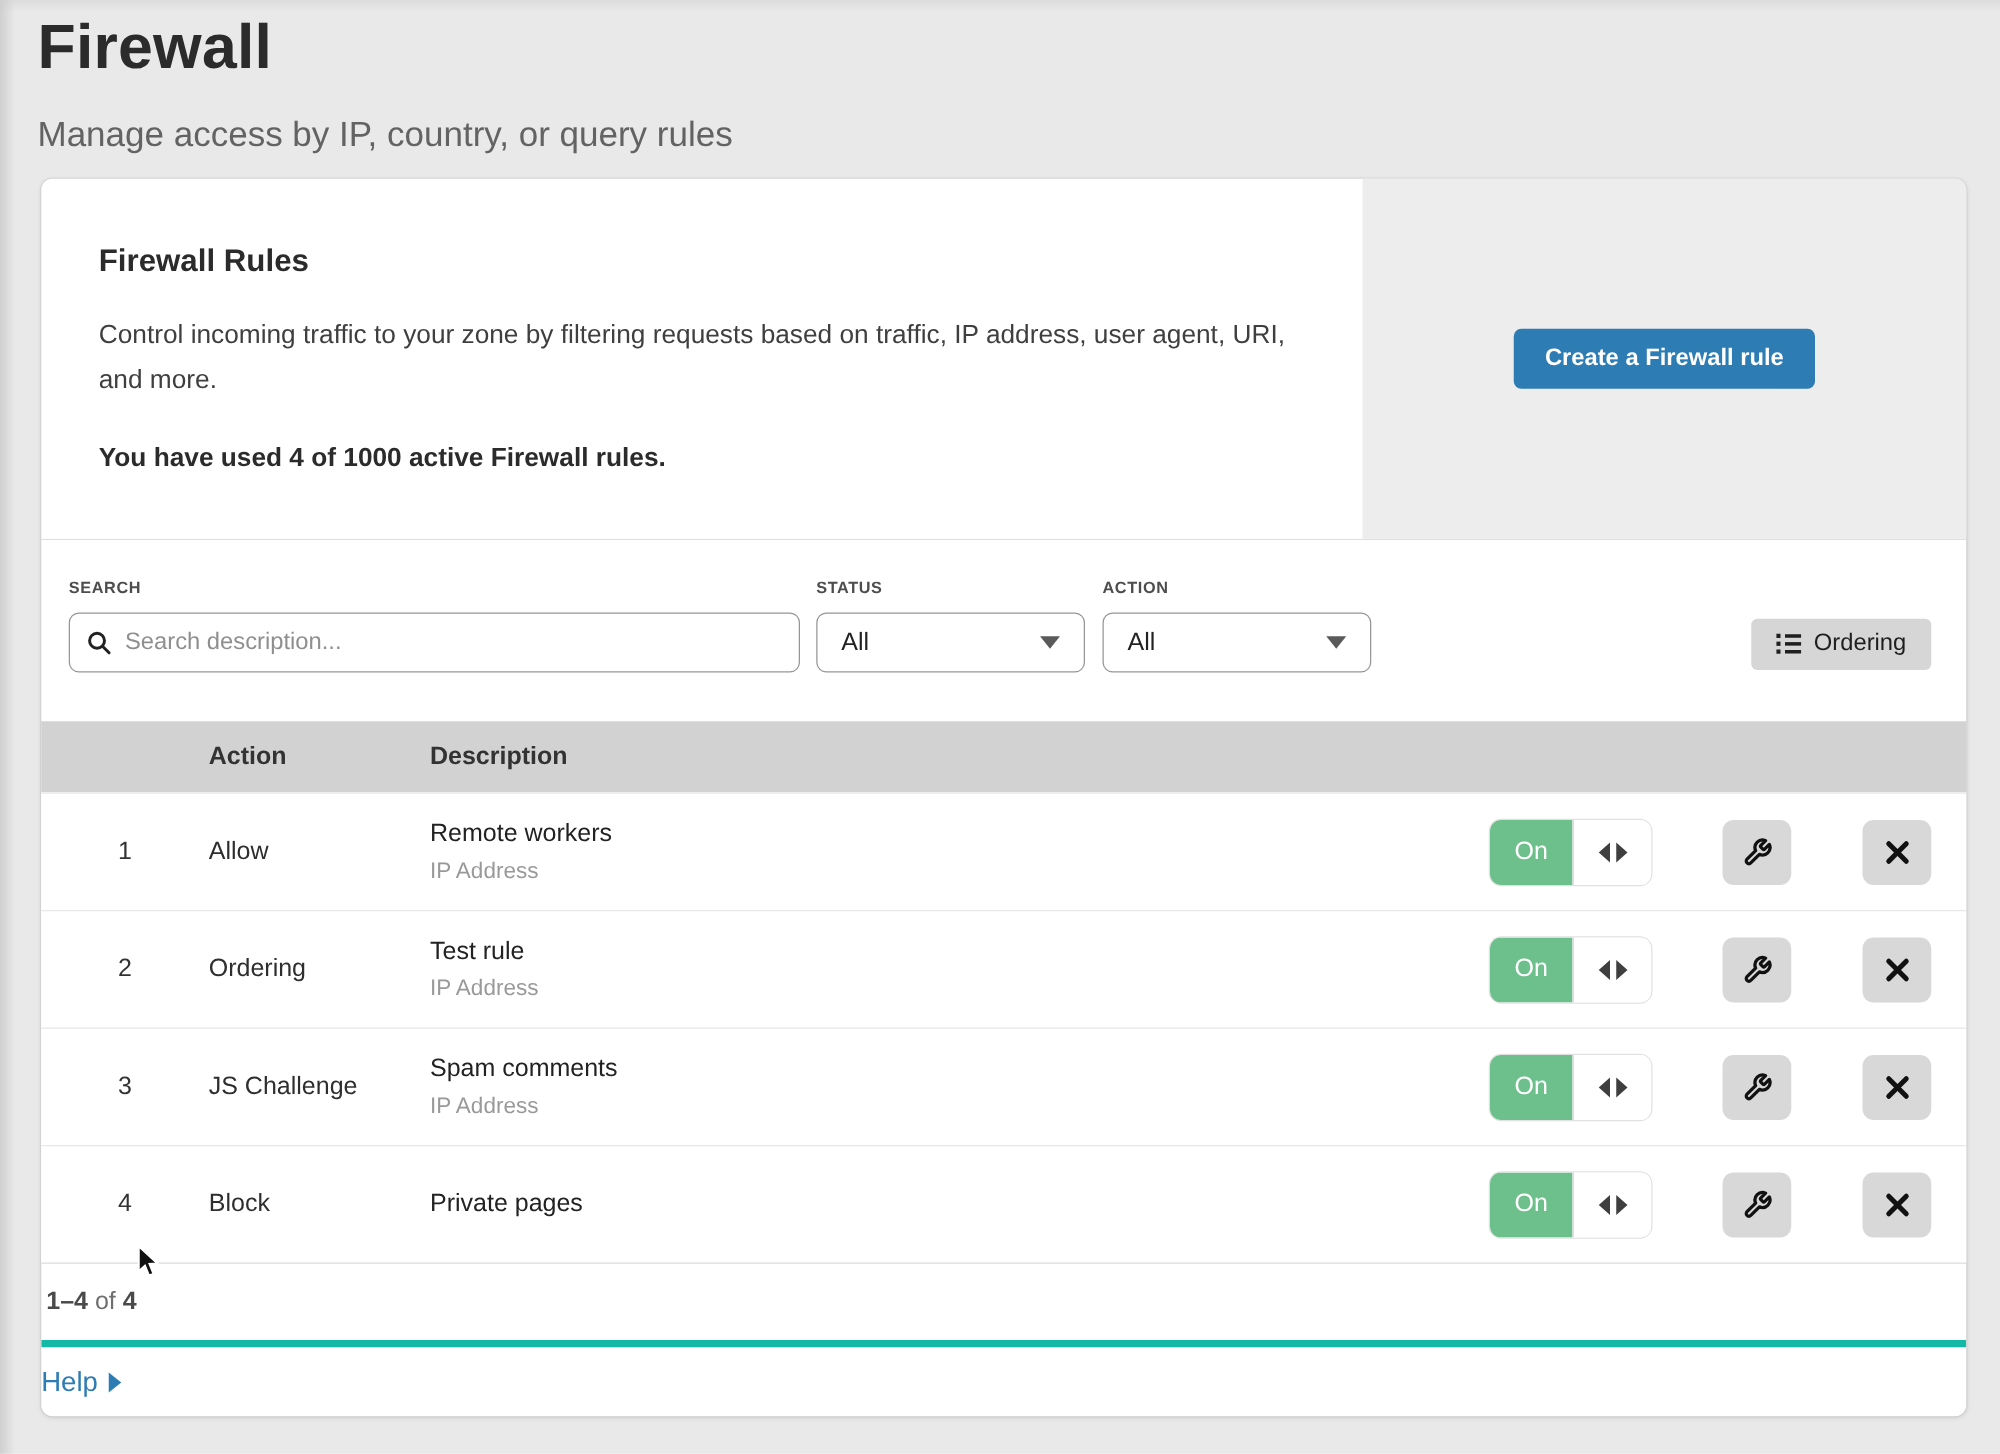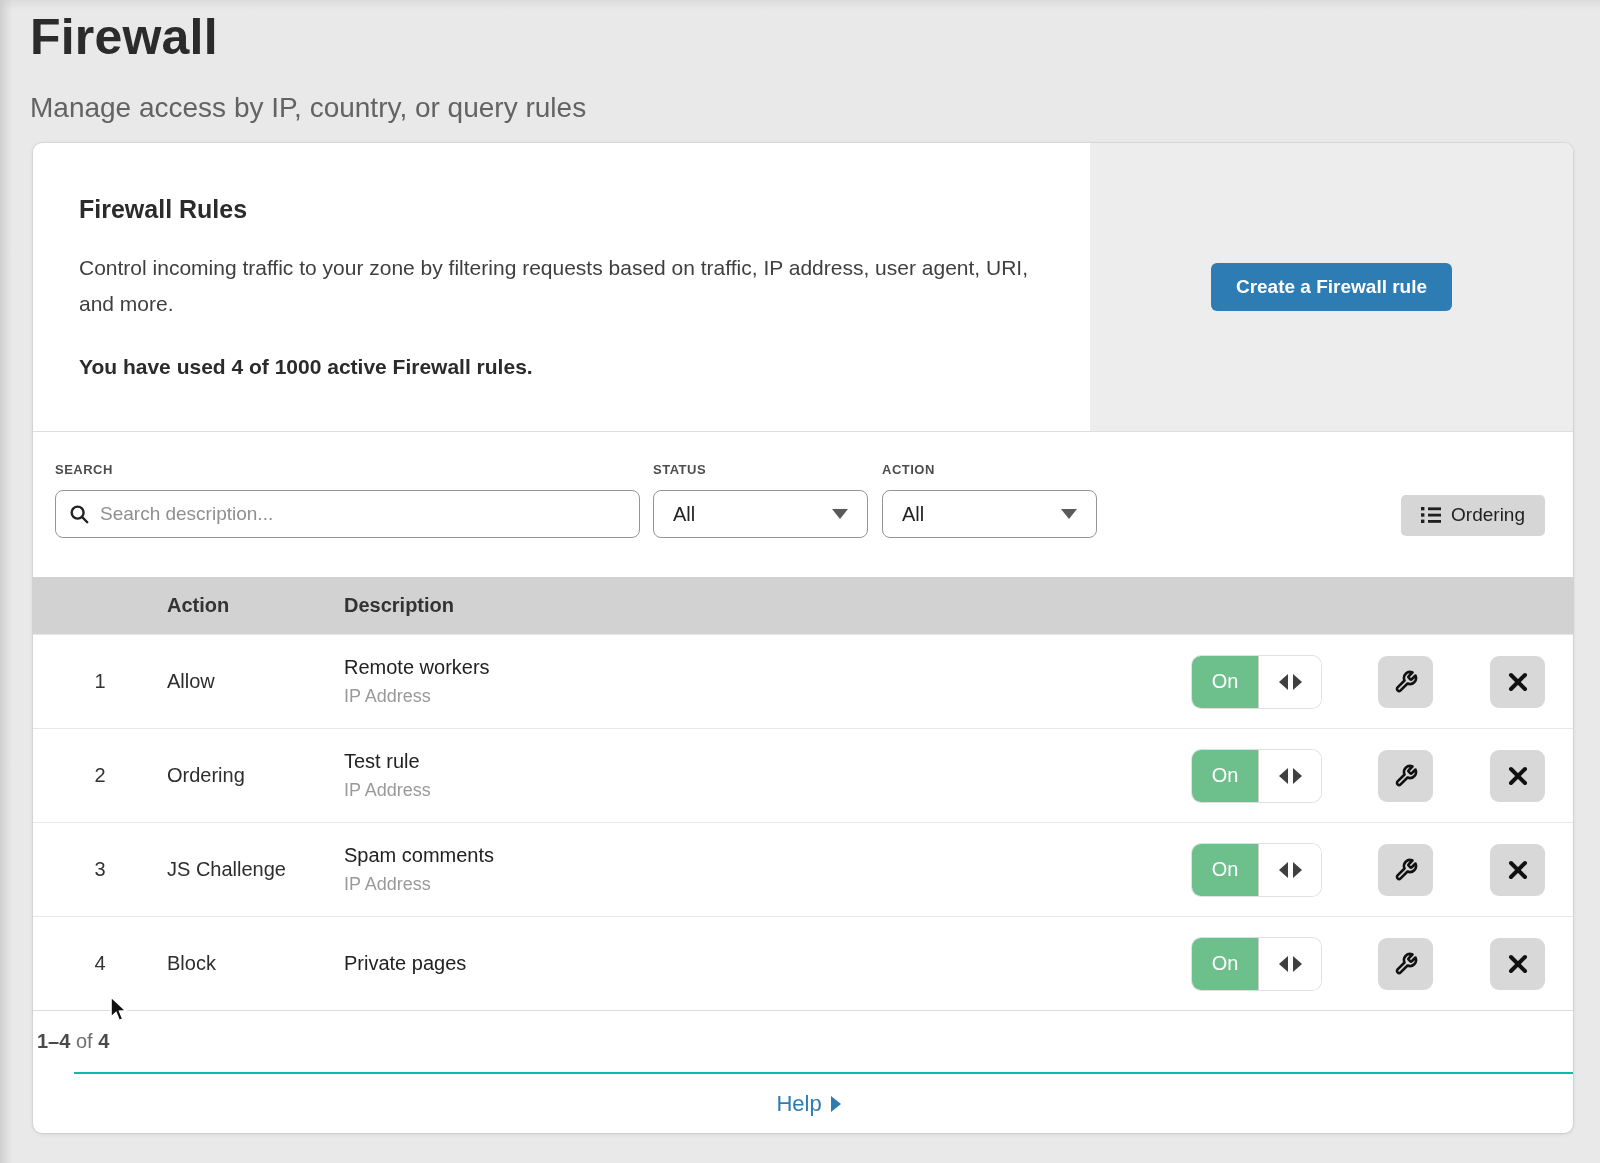--- a/index.html
+++ b/index.html
@@ -121,22 +121,22 @@
   .m14 { margin-left: 14px; }
 
   
   .pagination-row {
     height: 62px; border-top: 1px solid #dbdbdb; display: flex; align-items: center;
     padding-left: 4px; font-size: 20px; color: #6f6f6f;
   }
   .pagination-row b { color: #4a4a4a; }
   .pagination-row .sp { white-space: pre; }
   .help-row {
-    flex: 1; border-top: 2px solid #14b8a6; display: flex; align-items: center;
-    justify-content: center; padding-right: 30px; border-radius: 0 0 9px 9px; margin-left: 41px;
+    flex: 1; border-top: 6px solid #14b8a6; display: flex; align-items: center;
+    justify-content: flex-start; padding-right: 30px; border-radius: 0 0 9px 9px;
   }
   .help-link {
     color: #2d7cb3; font-size: 22px; text-decoration: none;
     display: flex; align-items: center; gap: 9px; cursor: pointer;
   }
   .help-tri { width:0;height:0;border-top:8px solid transparent;border-bottom:8px solid transparent;border-left:10px solid #2d7cb3; }
 
   
   .cursor { position: absolute; left: 108px; top: 996px; z-index: 50; pointer-events: none; }
 </style>

